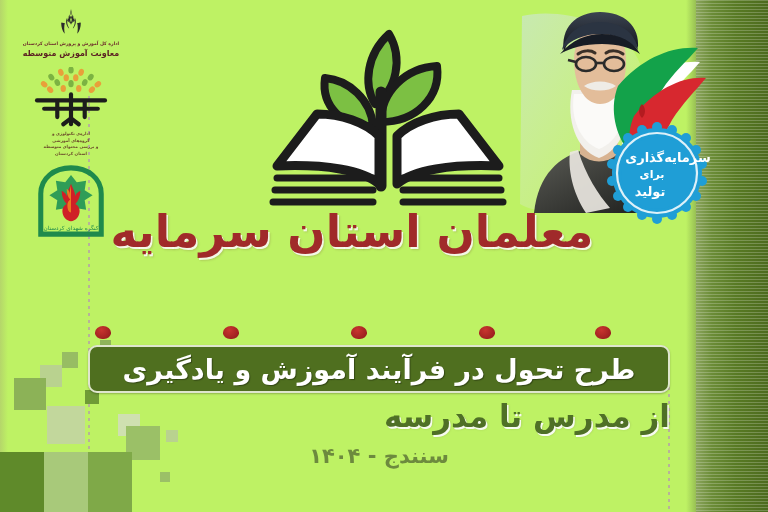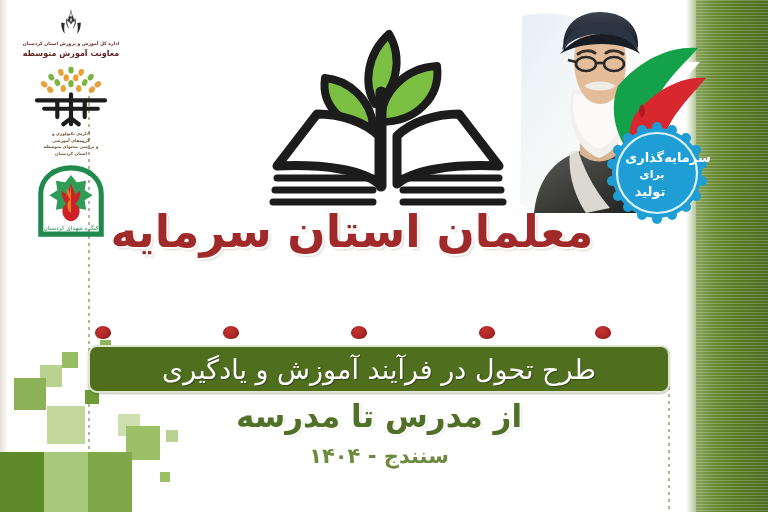--- a/index.html
+++ b/index.html
@@ -6,21 +6,21 @@
   html,body{margin:0;padding:0;}
   body{
     width:768px;height:512px;overflow:hidden;
     background:#f2ecdb;
     font-family:"DejaVu Sans","Liberation Sans",sans-serif;
     position:relative;
   }
   .poster{
     position:absolute;inset:0;
     width:768px;height:512px;
-    background:#ffffff;
+    background:#bef264;
     overflow:hidden;
   }
 
   
   .right-band{
     position:absolute;top:0;right:0;width:72px;height:512px;
     background:
       repeating-linear-gradient(to bottom,
         rgba(255,255,255,.22) 0px, rgba(255,255,255,.22) 1px,
         rgba(0,0,0,0) 1px, rgba(0,0,0,0) 3px),
@@ -99,26 +99,26 @@
   .green-banner{
     position:absolute;top:345px;left:88px;right:98px;height:44px;
     background:#4f6f1f;
     border:2.5px solid #dfe6cd;
     border-radius:9px;
     box-shadow:0 1px 2px rgba(0,0,0,.25);
     display:flex;align-items:center;justify-content:center;
     direction:rtl;
   }
   .green-banner span{
-    color:#fff;font-size:27px;font-weight:400;white-space:nowrap;letter-spacing:-.5px;
+    color:#fff;font-size:27px;font-weight:700;white-space:nowrap;letter-spacing:-.5px;
     text-shadow:1px 1px 1px rgba(0,0,0,.35);
   }
 
   .sub-green{
-    position:absolute;top:398px;left:88px;right:98px;text-align:center;direction:rtl;
+    position:absolute;top:398px;left:88px;right:98px;direction:rtl;
   }
   .sub-green span{
     color:#4f7026;font-size:31px;font-weight:700;white-space:nowrap;
     text-shadow:1.5px 1.5px 0 rgba(255,255,255,.9),2px 2px 2px rgba(110,120,80,.25);
   }
 
   .date-line{
     position:absolute;top:444px;left:88px;right:98px;text-align:center;direction:rtl;
   }
   .date-line span{

